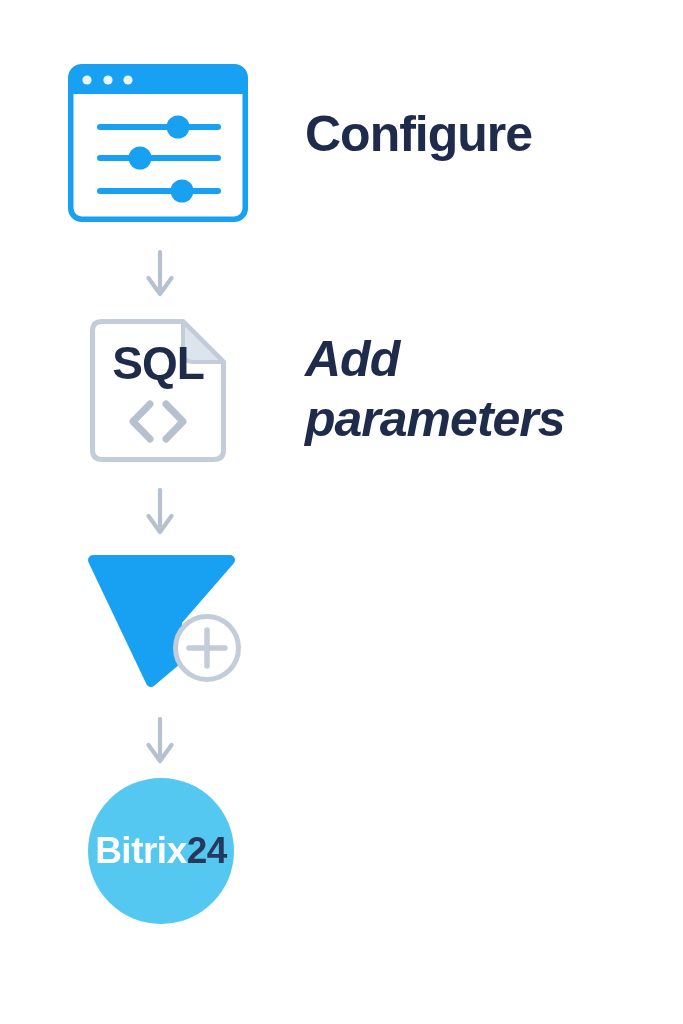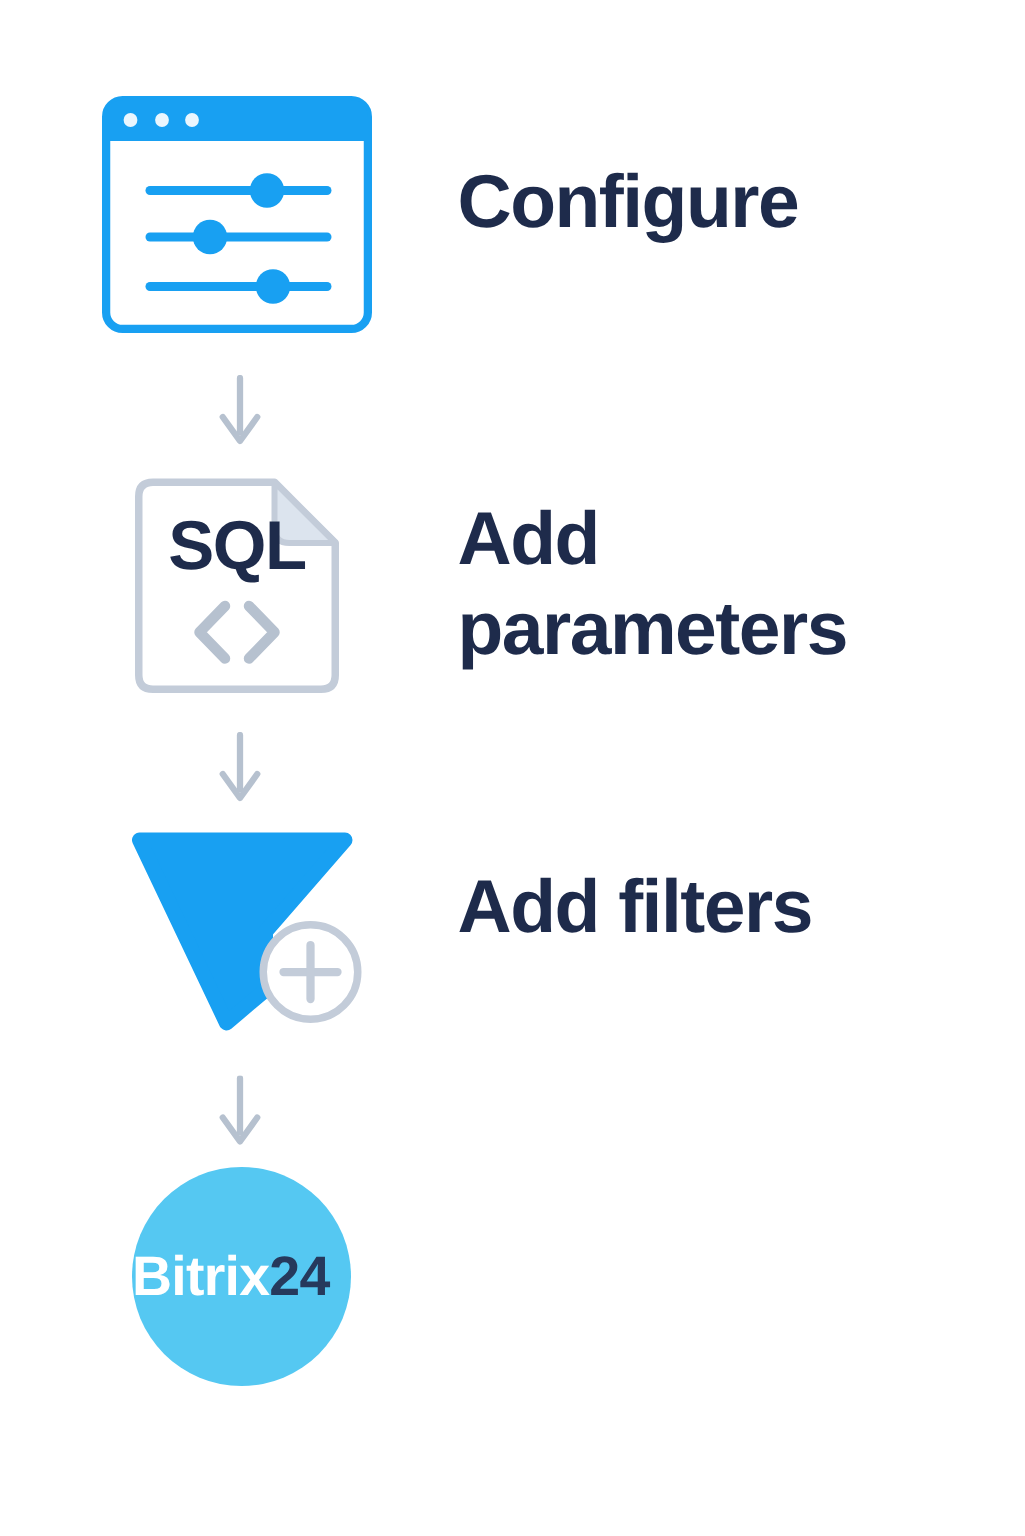--- a/index.html
+++ b/index.html
@@ -40,21 +40,21 @@
   .sql-text{font:700 46px "Liberation Sans",sans-serif;fill:var(--text_navy);letter-spacing:-1px;}
   .bracket{stroke:var(--arrow_gray);fill:none;}
   .plus-stroke{stroke:var(--icon_gray);fill:none;}
 
   .bitrix-circle{
     position:absolute;
     left:88px;top:778px;
     width:146px;height:146px;
     border-radius:50%;
     background:var(--brand_sky_blue);
-    display:flex;align-items:center;
+    display:flex;align-items:center;justify-content:center;
   }
   .bitrix-text{
     font-weight:700;font-size:37px;letter-spacing:-0.5px;
     white-space:nowrap;
   }
   .bitrix-text .primary{color:#fff;}
   .bitrix-text .accent{color:var(--brand_navy);}
 </style>
 </head>
 <body>
@@ -87,36 +87,35 @@
 
   <svg class="icon-abs" style="left:88px;top:317px;" width="140" height="147" viewBox="0 0 140 147">
     <path class="white-fill gray-stroke" stroke-width="5" stroke-linejoin="round" d="M95 4.5 L135.5 45 V133 Q135.5 142.5 126 142.5 H14 Q4.5 142.5 4.5 133 V14 Q4.5 4.5 14 4.5 H95 Z"></path>
     <path class="gray-stroke" style="fill:var(--icon_gray_fill);" stroke-width="4" stroke-linejoin="round" d="M95 4.5 V35 Q95 45 105 45 H135.5 Z"></path>
     <text class="sql-text" x="70" y="62" text-anchor="middle">SQL</text>
     <g>
       <polyline class="bracket" points="62,87 45,104.5 62,122" stroke-width="7" stroke-linecap="round" stroke-linejoin="round"></polyline>
       <polyline class="bracket" points="78,87 95,104.5 78,122" stroke-width="7" stroke-linecap="round" stroke-linejoin="round"></polyline>
     </g>
   </svg>
-  <div class="step-label" style="top:329px;">Add parameters</div>
+  <div class="step-label" style="top:329px;font-style:italic;">Add parameters</div>
 
   <svg class="icon-abs" style="left:144px;top:488px;" width="32" height="48" viewBox="0 0 32 48">
     <line class="arrow-stroke" x1="16" y1="2" x2="16" y2="38" stroke-width="4.2" stroke-linecap="round"></line>
     <polyline class="arrow-stroke" points="4.5,28 16,44 27.5,28" fill="none" stroke-width="4.2" stroke-linecap="round" stroke-linejoin="round"></polyline>
   </svg>
 
   <svg class="icon-abs" style="left:80px;top:551px;" width="165" height="140" viewBox="0 0 165 140">
     <path class="blue-fill blue-stroke" style="fill:var(--accent_blue);" stroke-width="10" stroke-linejoin="round" d="M13 9 L150 9 L97 70 L97 109 L71 131 Z"></path>
     <g>
       <circle class="white-fill gray-stroke" cx="127" cy="97" r="31.5" stroke-width="5"></circle>
       <line class="plus-stroke" x1="109" y1="97" x2="145" y2="97" stroke-width="5.5" stroke-linecap="round"></line>
       <line class="plus-stroke" x1="127" y1="79" x2="127" y2="115" stroke-width="5.5" stroke-linecap="round"></line>
     </g>
   </svg>
-  <div class="step-label" style="top:574px;">Add filters</div>
 
   <svg class="icon-abs" style="left:144px;top:717px;" width="32" height="48" viewBox="0 0 32 48">
     <line class="arrow-stroke" x1="16" y1="2" x2="16" y2="38" stroke-width="4.2" stroke-linecap="round"></line>
     <polyline class="arrow-stroke" points="4.5,28 16,44 27.5,28" fill="none" stroke-width="4.2" stroke-linecap="round" stroke-linejoin="round"></polyline>
   </svg>
 
   <div class="bitrix-circle">
     <div class="bitrix-text">
       <span class="primary">Bitrix</span><span class="accent">24</span>
     </div>

